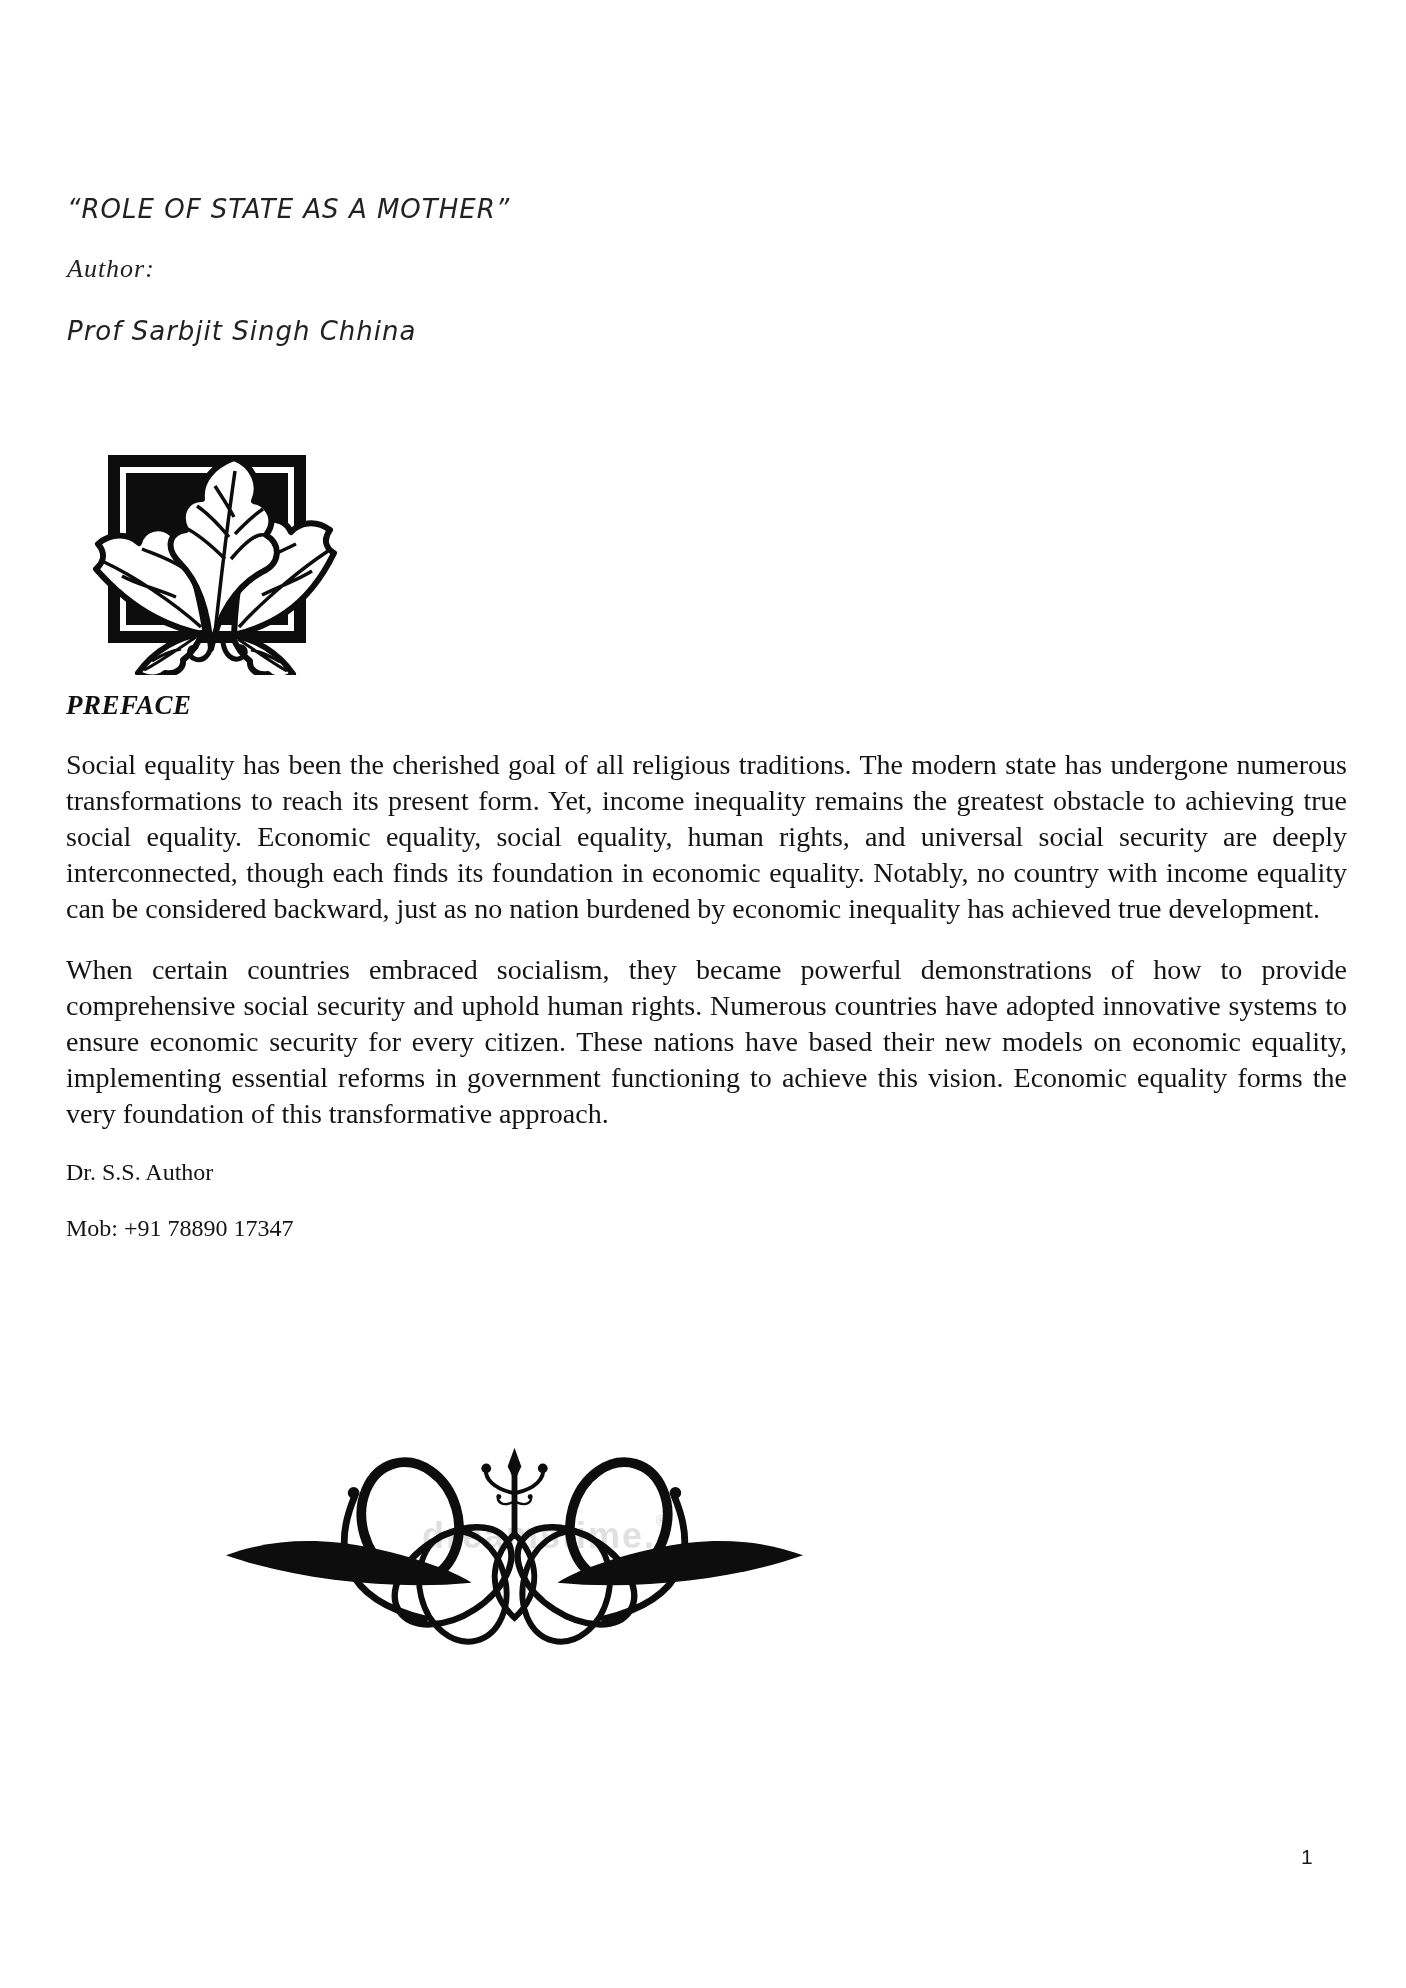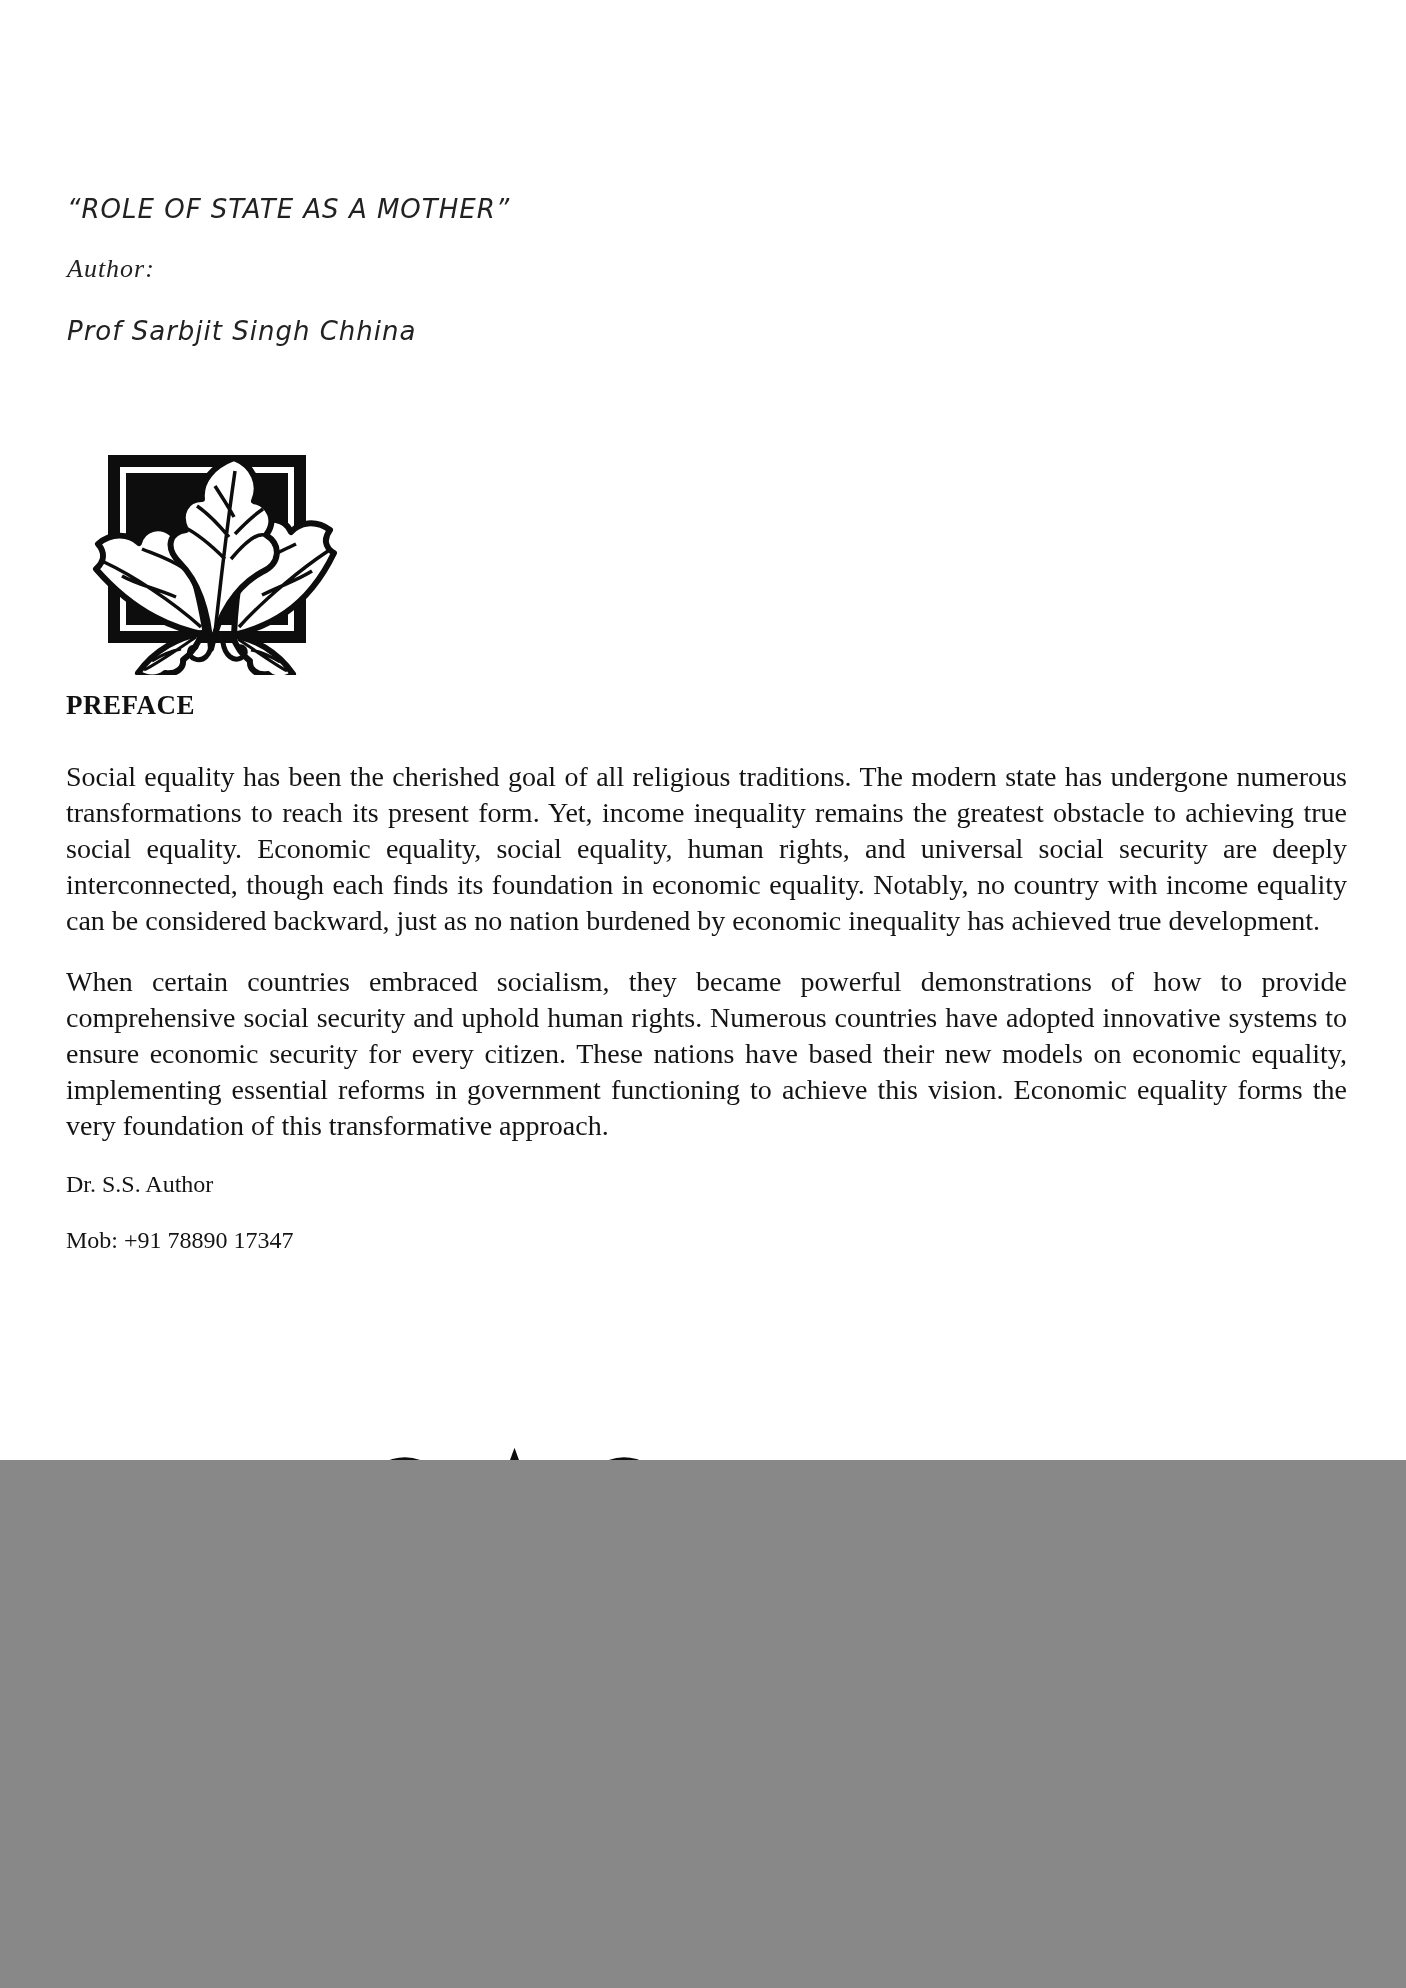--- a/index.html
+++ b/index.html
@@ -1,20 +1,20 @@
 <!DOCTYPE html>
 <html><head>
 <meta charset="utf-8">
 <style>
   * { margin: 0; padding: 0; box-sizing: border-box; }
   html, body { background: #888; }
   .page {
     position: relative;
     width: 1406px;
-    height: 1460px;
+    height: 1988px;
     margin: 0 auto;
     background: #ffffff;
     color: #1b1b1b;
     overflow: hidden;
   }
   
   .hand {
     position: absolute;
     left: 67px;
     font-family: "DejaVu Sans", sans-serif;
@@ -41,22 +41,23 @@
     position: absolute;
     left: 66px;
     top: 690px;
     width: 1281px;
     font-family: "Liberation Serif", "DejaVu Serif", serif;
   }
   .body-flow h2 {
     font-size: 27px;
     font-weight: bold;
     letter-spacing: 0.5px;
-    margin-bottom: 38px;
+    margin-bottom: 26px;
     color: #111;
+    font-style: italic;
   }
   .body-flow p.para {
     font-size: 28px;
     line-height: 36px;
     text-align: justify;
     margin-bottom: 25px;
     color: #141414;
   }
   .body-flow p.sig {
     font-size: 24px;

